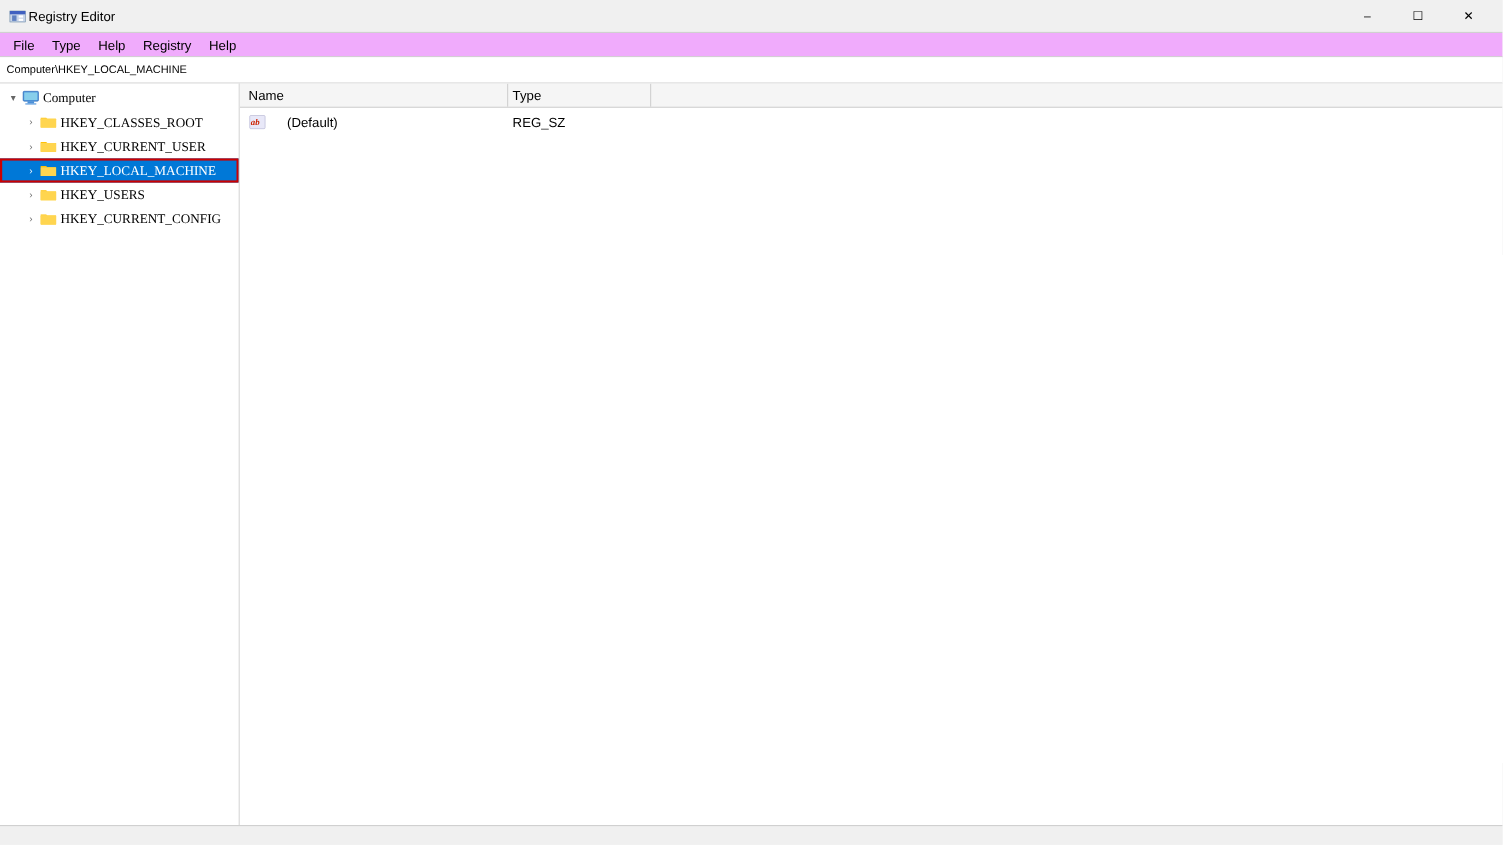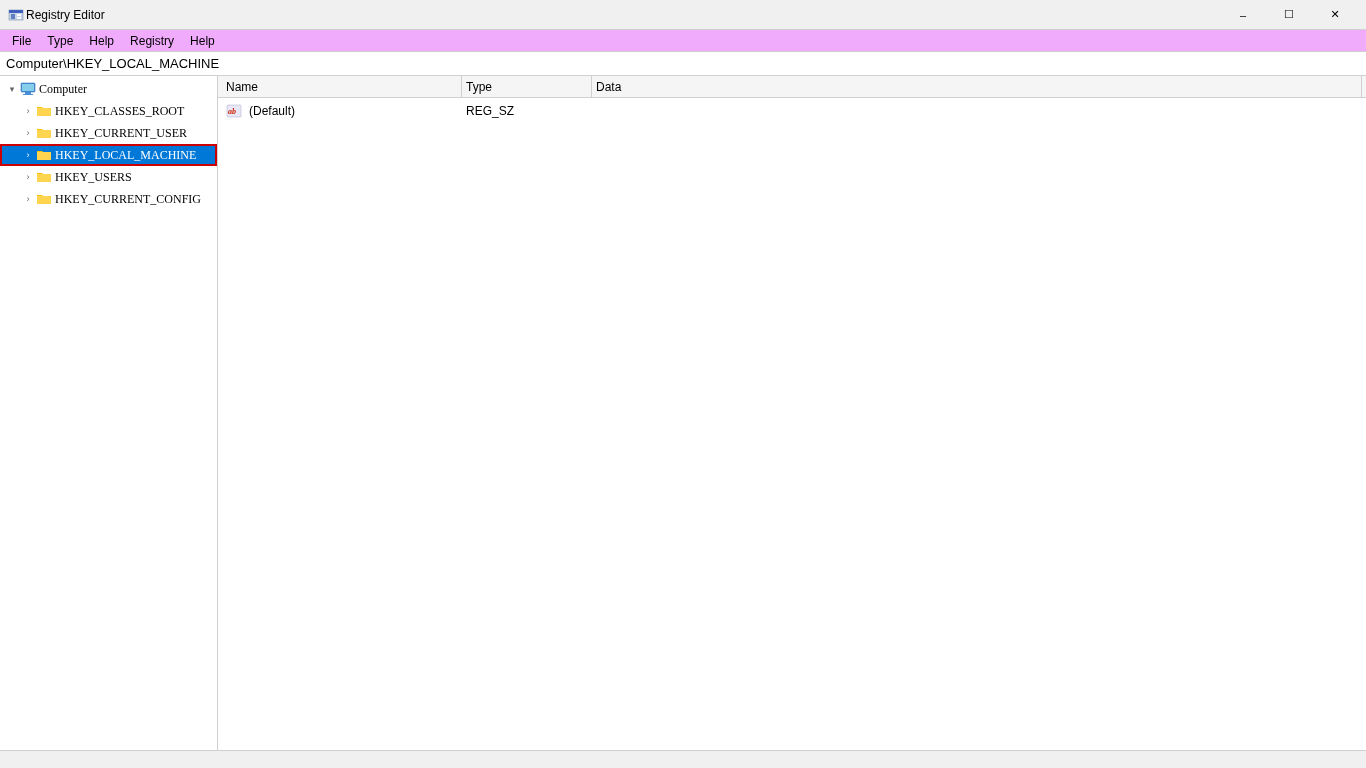--- a/index.html
+++ b/index.html
@@ -75,21 +75,21 @@
     .address-bar {
       display: flex;
       align-items: center;
       background: #fff;
       height: 24px;
       border-bottom: 1px solid #d0d0d0;
       padding: 0 6px;
       gap: 4px;
     }
     .address-label {
-      font-size: 13px;
+      font-size: 10px;
       color: #000;
     }
 
     
     .main-content {
       display: flex;
       height: calc(768px - 30px - 22px - 24px - 18px);
     }
 
     
@@ -180,21 +180,21 @@
       cursor: pointer;
     }
     .data-cell {
       font-size: 12px;
       color: #000;
       overflow: hidden;
       text-overflow: ellipsis;
       white-space: nowrap;
       padding: 0 4px;
     }
-    .data-cell-name { width: 240px; display: flex; align-items: center; gap: 7px; }
+    .data-cell-name { width: 240px; display: flex; align-items: center; gap: 19px; }
     .data-cell-type { width: 130px; }
     .data-cell-data { flex: 1; }
 
     
     .status-bar {
       height: 18px;
       background: #f0f0f0;
       border-top: 1px solid #d0d0d0;
       display: flex;
       align-items: center;
@@ -318,23 +318,20 @@
 
   <div class="right-panel">
 
     <div class="col-headers">
       <div class="col-header col-name">
         <span>Name</span>
       </div>
       <div class="col-header col-type">
         <span>Type</span>
       </div>
-      <div class="col-header col-data">
-        <span>Data</span>
-      </div>
     </div>
 
     <div class="data-rows">
       <div class="data-row">
         <div class="data-cell data-cell-name">
 
           <svg width="16" height="16" viewBox="0 0 16 16">
             <rect x="1" y="2" width="14" height="12" rx="1" fill="#e8e8f8" stroke="#aaaacc" stroke-width="0.5"></rect>
             <text x="2" y="11" font-size="8" fill="#cc2200" font-family="serif" font-style="italic" font-weight="bold">ab</text>
           </svg>

